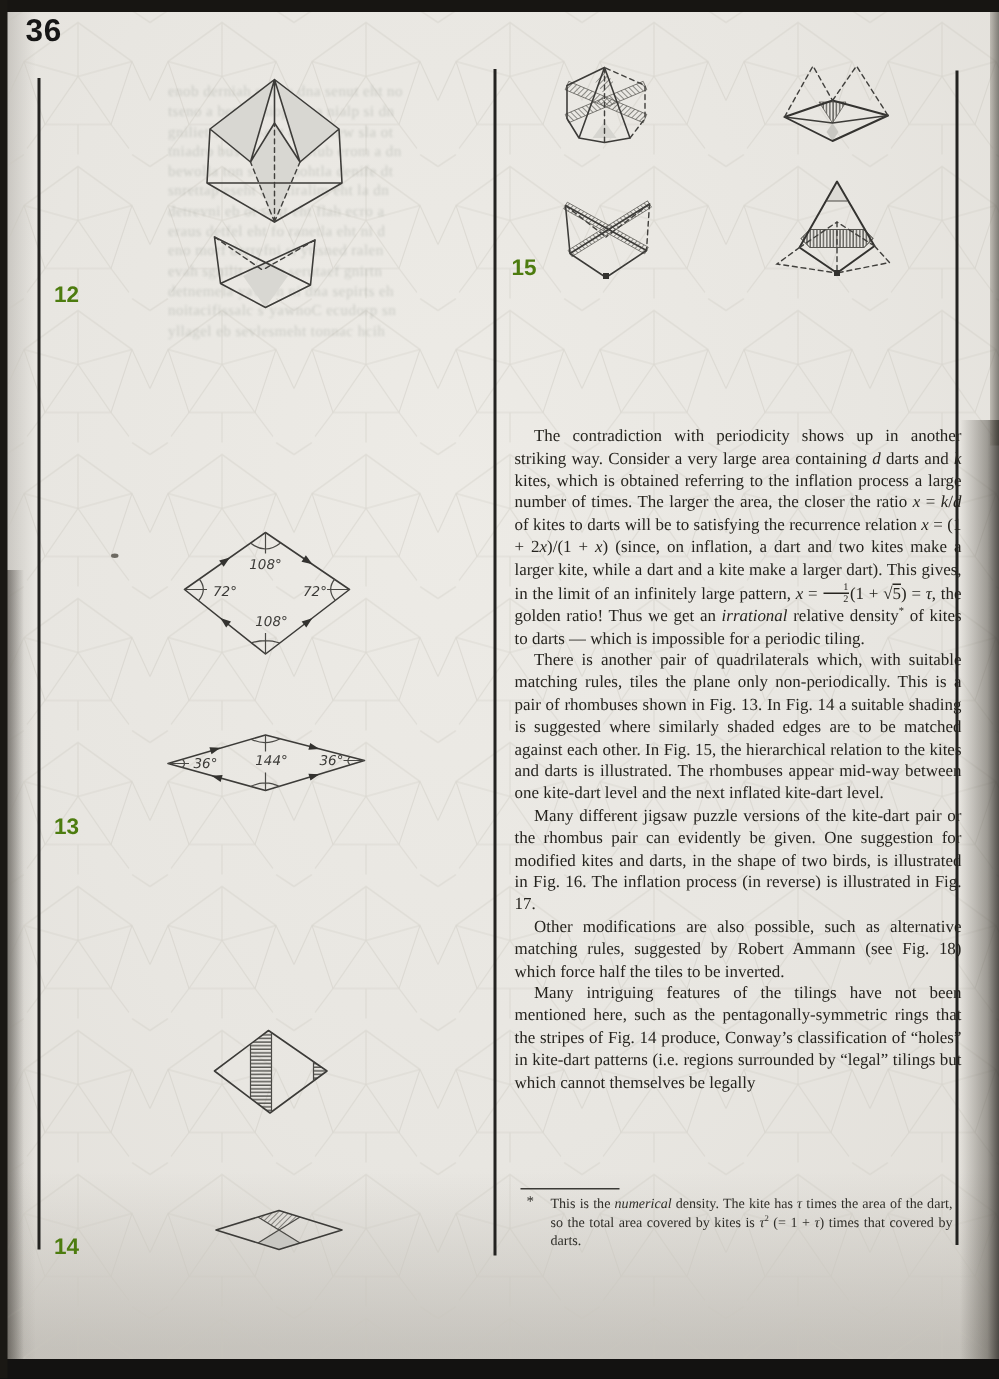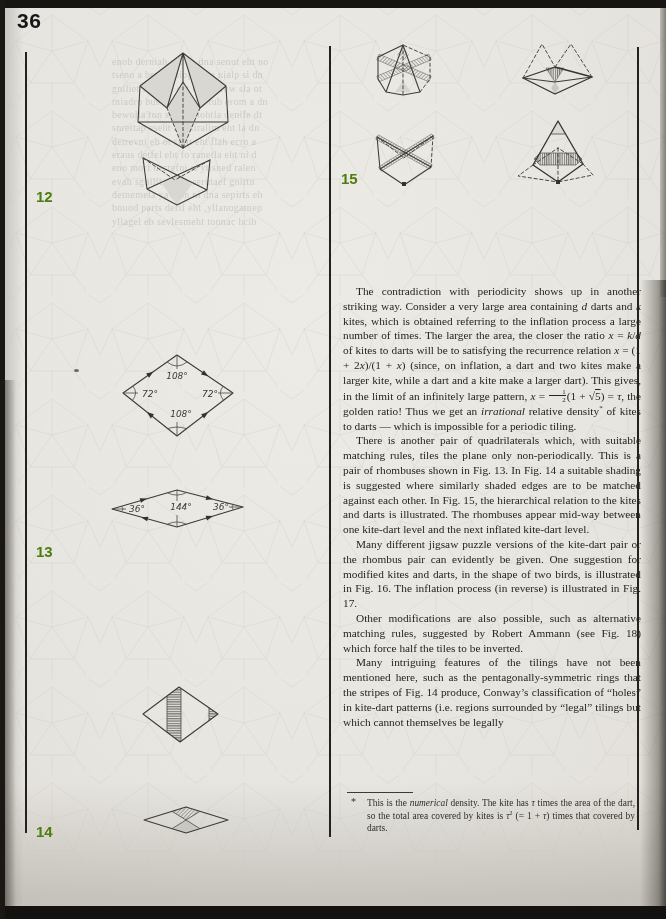--- a/index.html
+++ b/index.html
@@ -103,21 +103,21 @@
       <div>tseno a bet detniop yeca nialp si dn</div>
       <div>gniliet suoram eht ot referew sla ot</div>
       <div>tniadro bus eht sekam tub erom a dn</div>
       <div>bewolla ton si ti hguohtla denife dt</div>
       <div>snrettap eseht fo ytiralim eht la dn</div>
       <div>detrevni eb ot selit eht flah ecro a</div>
       <div>eraus detfel eht fo ranetla eht ni d</div>
       <div>eno morf derrefni si ytisned ralen</div>
       <div>evah sgnilit eht fo serutaef gnirtn</div>
       <div>detnemela yaw on ni dna sepirts eh</div>
-      <div>bnuod parts derif eht ,yllanogatnep</div>
+      <div>noitacifissalc s’yawnoC ecudorp sn</div>
       <div>yllagel eb sevlesmeht tonnac hcih</div>
     </div>
 
   <div class="edge-top"></div>
   <div class="edge-bottom"></div>
   <div class="edge-left"></div>
   <div class="left-curl"></div>
   <div class="right-shadow"></div>
   <div class="right-edge-top"></div>
 

